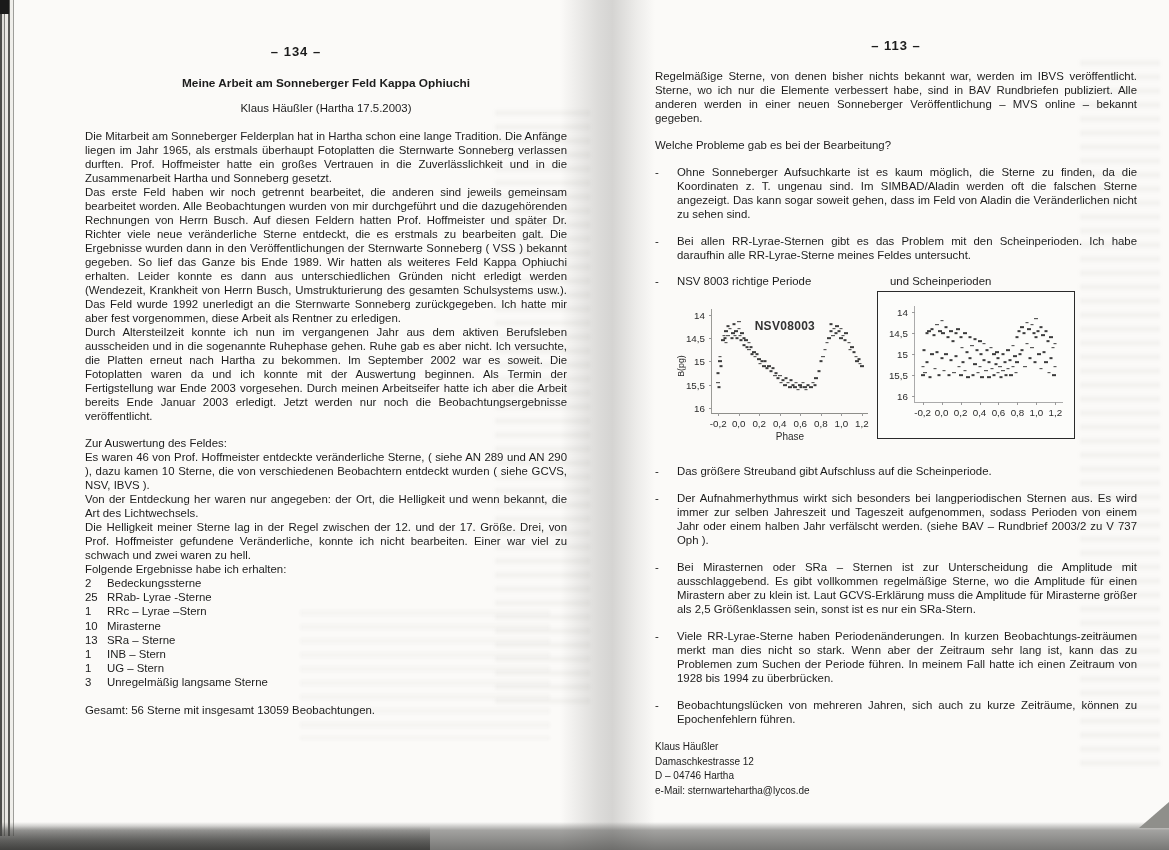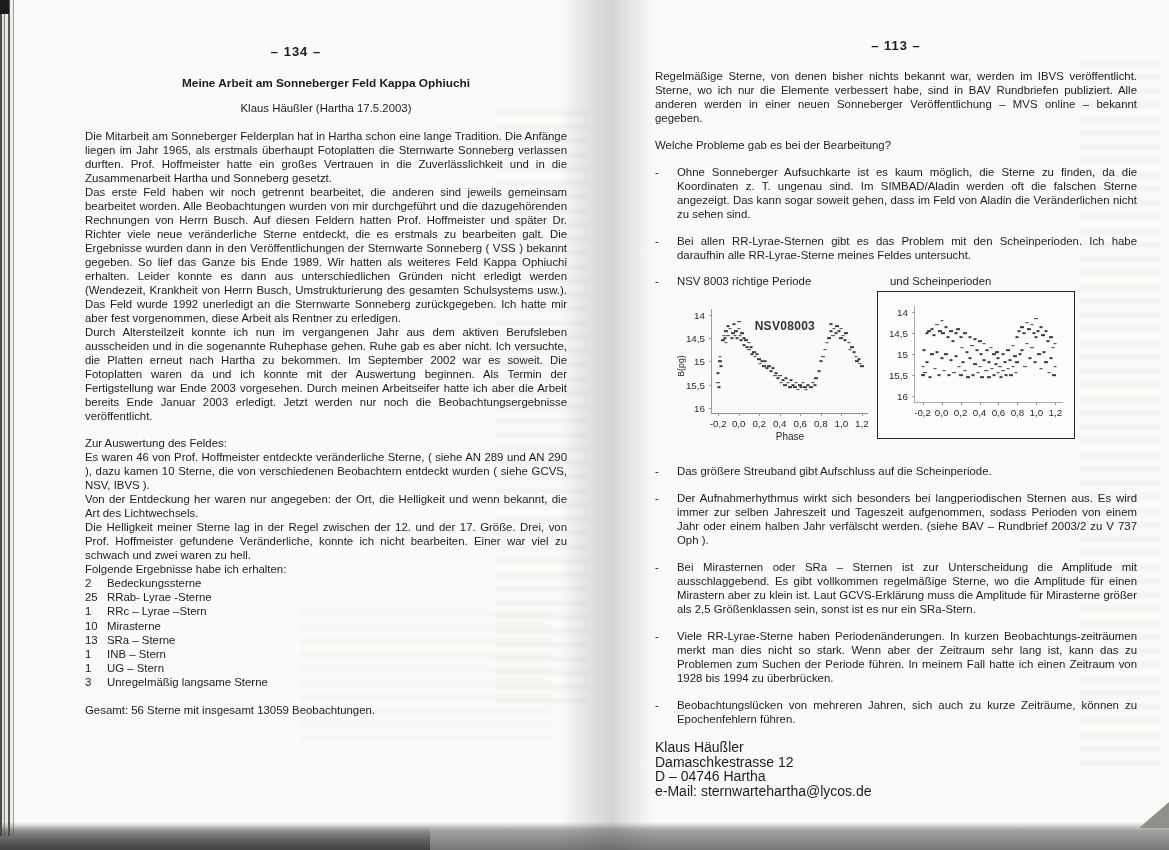--- a/index.html
+++ b/index.html
@@ -89,21 +89,21 @@
   .pt.w{width:4px;background:#474745;}
   .tickx,.ticky{position:absolute;font-size:9.8px;color:#2a2a2a;white-space:nowrap;}
   .ticky{left:-7px;transform:translate(-100%,-50%);}
   .tickx{bottom:-16px;transform:translateX(-50%);}
   .tmy{position:absolute;left:-3px;width:3px;height:1px;background:#999;}
   .tmx{position:absolute;bottom:-3px;width:1px;height:3px;background:#999;}
   .axis-x-label{position:absolute;font-size:10px;color:#2a2a2a;bottom:-29px;left:50%;transform:translateX(-50%);}
   .axis-y-label{position:absolute;font-size:8.8px;color:#2a2a2a;left:-42px;top:50%;transform:rotate(-90deg);}
   .annot{position:absolute;font-size:12px;font-weight:bold;color:#333;transform:translate(-50%,-50%);letter-spacing:.3px;}
 
-  .signature{margin-top:14px;font-size:14px;line-height:14.6px;}
+  .signature{margin-top:14px;font-size:10px;line-height:14.6px;}
 </style>
 </head>
 <body>
 
 <div class="scan">
 
   <div class="spine-lines"></div>
   <div class="corner-tl"></div>
   <div class="gutter"></div>
   <div class="bleed b1"></div>

